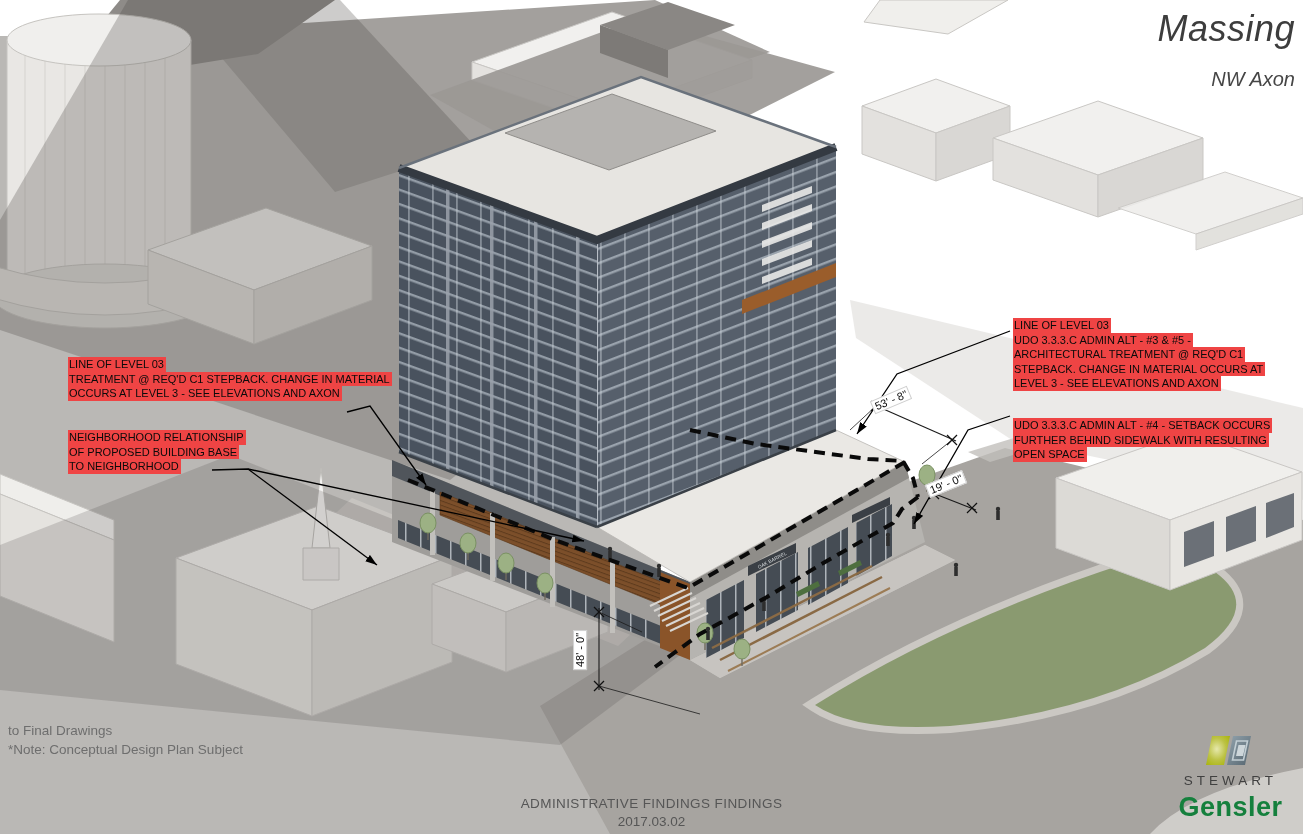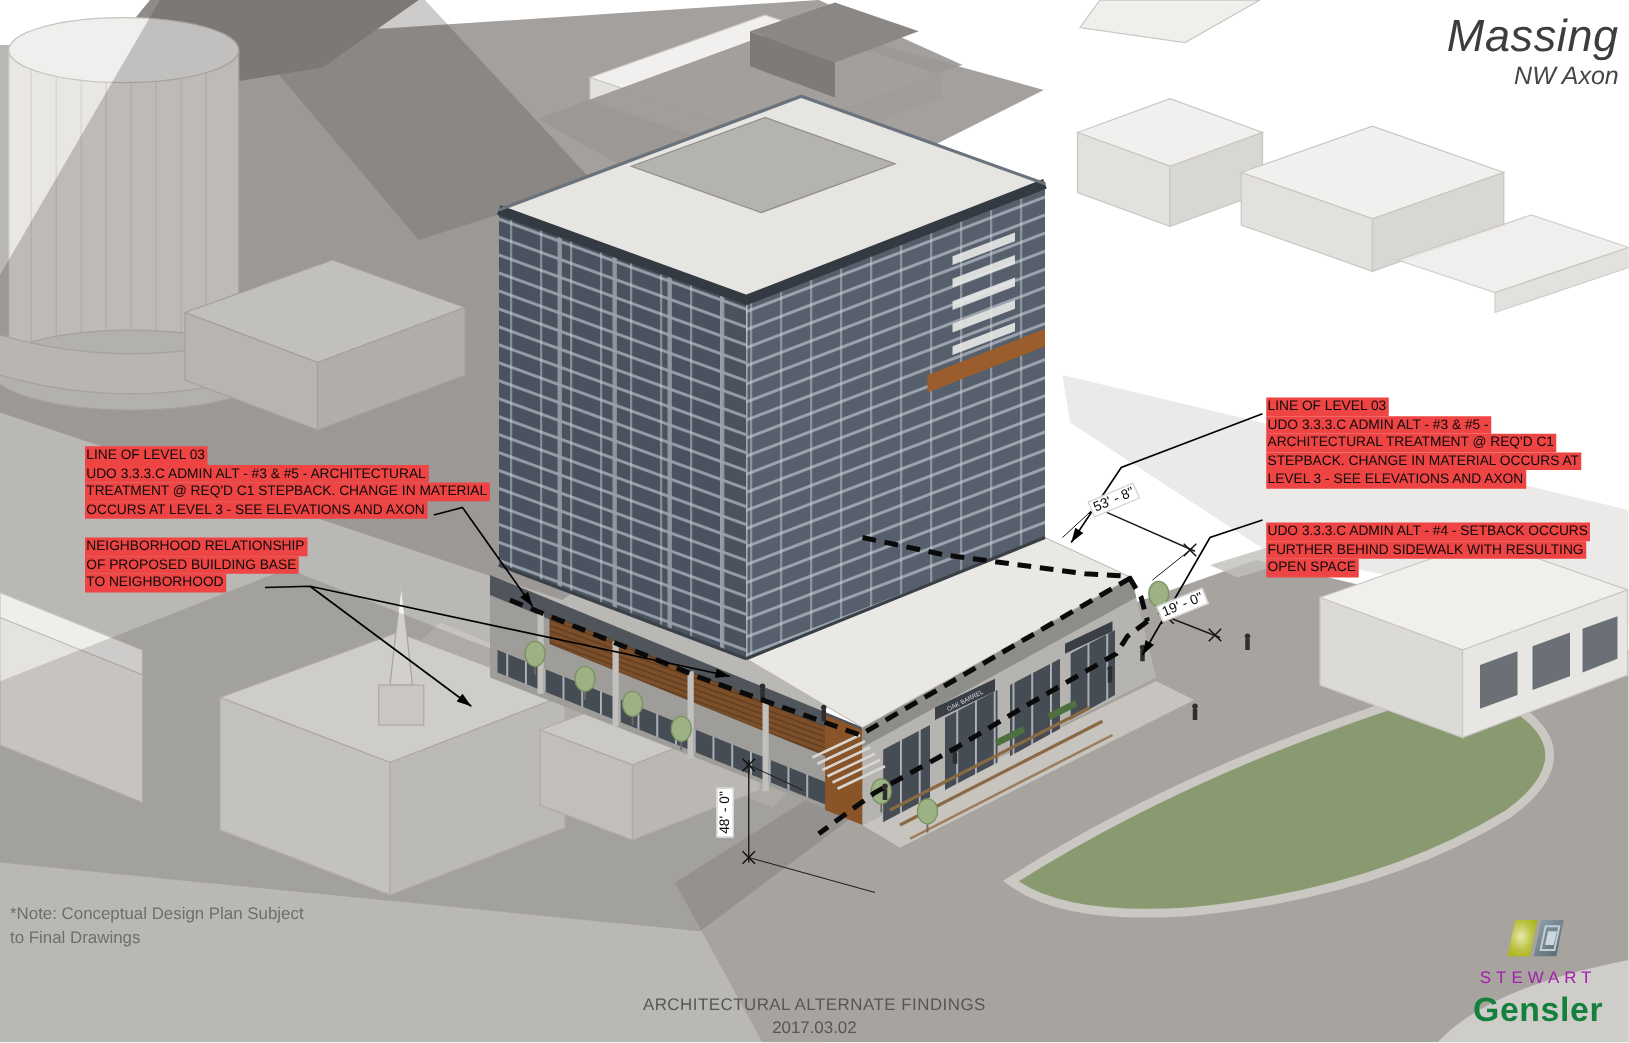--- a/index.html
+++ b/index.html
@@ -6,27 +6,27 @@
   #page{position:relative;width:1303px;height:834px;background:#ffffff;overflow:hidden;
         font-family:"Liberation Sans",sans-serif;}
   #scene{position:absolute;left:0;top:0;}
   .anno{position:absolute;font:11px/14.6px "Liberation Sans",sans-serif;color:#0b0b0b;white-space:nowrap;}
   .anno .ln{display:block;}
   .anno .ln span{background:#ef4444;padding:0 2px 0 1px;display:inline-block;}
   .dim{position:absolute;font:11px "Liberation Sans",sans-serif;color:#0b0b0b;background:#fff;
        padding:0 2px;border:0.5px solid #cfcfcf;white-space:nowrap;}
   #title-block{position:absolute;right:8px;top:8px;text-align:right;color:#3d3d3d;}
   #title-main{font:italic 36px "Liberation Sans",sans-serif;letter-spacing:0.5px;text-align:center;}
-  #title-sub{font:italic 20px "Liberation Sans",sans-serif;margin-top:0;color:#464646;}
+  #title-sub{font:italic 20px "Liberation Sans",sans-serif;margin-top:18px;color:#464646;}
   #note{position:absolute;left:8px;top:721px;font:13.5px/19px "Liberation Sans",sans-serif;color:#6e6e6e;}
   #footer{position:absolute;left:0;right:0;top:796px;text-align:center;color:#565656;}
   #footer-title{font:13.5px "Liberation Sans",sans-serif;letter-spacing:0.4px;}
   #footer-date{font:13.5px "Liberation Sans",sans-serif;margin-top:3px;}
   #branding{position:absolute;left:1168px;top:735px;width:125px;text-align:center;}
-  #stewart-word{font:13.5px "Liberation Sans",sans-serif;letter-spacing:4px;color:#a21caf;margin-top:2px;}
+  #stewart-word{font:13.5px "Liberation Sans",sans-serif;letter-spacing:4px;color:#404040;margin-top:2px;}
   #gensler-word{font:bold 27px "Liberation Sans",sans-serif;color:#15803d;margin-top:4px;letter-spacing:0.5px;}
 </style>
 </head>
 <body>
 
 <div id="page">
 
 <svg id="scene" width="1303" height="834" viewBox="0 0 1303 834">
   <defs>
     <pattern id="pfL" width="30" height="13.5" patternUnits="userSpaceOnUse" patternTransform="rotate(20)">
@@ -306,21 +306,20 @@
   </g>
 </svg>
 
 <div id="title-block">
   <div id="title-main">Massing</div>
   <div id="title-sub">NW Axon</div>
 </div>
 
 <div class="anno" style="left:68px;top:357px;">
   <span class="ln"><span>LINE OF LEVEL 03</span></span>
-  <span class="ln"><span>UDO 3.3.3.C ADMIN ALT - #3 &amp; #5 - ARCHITECTURAL</span></span>
   <span class="ln"><span>TREATMENT @ REQ'D C1 STEPBACK. CHANGE IN MATERIAL</span></span>
   <span class="ln"><span>OCCURS AT LEVEL 3 - SEE ELEVATIONS AND AXON</span></span>
 </div>
 
 <div class="anno" style="left:68px;top:430px;">
   <span class="ln"><span>NEIGHBORHOOD RELATIONSHIP</span></span>
   <span class="ln"><span>OF PROPOSED BUILDING BASE</span></span>
   <span class="ln"><span>TO NEIGHBORHOOD</span></span>
 </div>
 
@@ -336,26 +335,26 @@
   <span class="ln"><span>UDO 3.3.3.C ADMIN ALT - #4 - SETBACK OCCURS</span></span>
   <span class="ln"><span>FURTHER BEHIND SIDEWALK WITH RESULTING</span></span>
   <span class="ln"><span>OPEN SPACE</span></span>
 </div>
 
 <div class="dim" style="left:871px;top:393px;transform:rotate(-23deg);">53' - 8"</div>
 <div class="dim" style="left:926px;top:477px;transform:rotate(-22deg);">19' - 0"</div>
 <div class="dim" style="left:560px;top:643px;transform:rotate(-90deg);">48' - 0"</div>
 
 <div id="note">
+  <div>to Final Drawings</div>
   <div>*Note: Conceptual Design Plan Subject</div>
-  <div>to Final Drawings</div>
 </div>
 
 <div id="footer">
-  <div id="footer-title">ARCHITECTURAL ALTERNATE FINDINGS</div>
+  <div id="footer-title">ADMINISTRATIVE FINDINGS FINDINGS</div>
   <div id="footer-date">2017.03.02</div>
 </div>
 
 <div id="branding">
   <svg width="54" height="32" viewBox="0 0 54 32">
     <polygon points="8,1 26,1 20,30 2,30" fill="url(#sg1)"></polygon>
     <polygon points="29,1 47,1 41,30 23,30" fill="url(#sg2)"></polygon>
     <polygon points="32.5,6 43.5,6 39.5,25 28.5,25" fill="none" stroke="#c2ced4" stroke-width="1.6"></polygon>
     <polygon points="34.5,10 41.5,10 39,21 32,21" fill="#cdd6da"></polygon>
     <defs>

